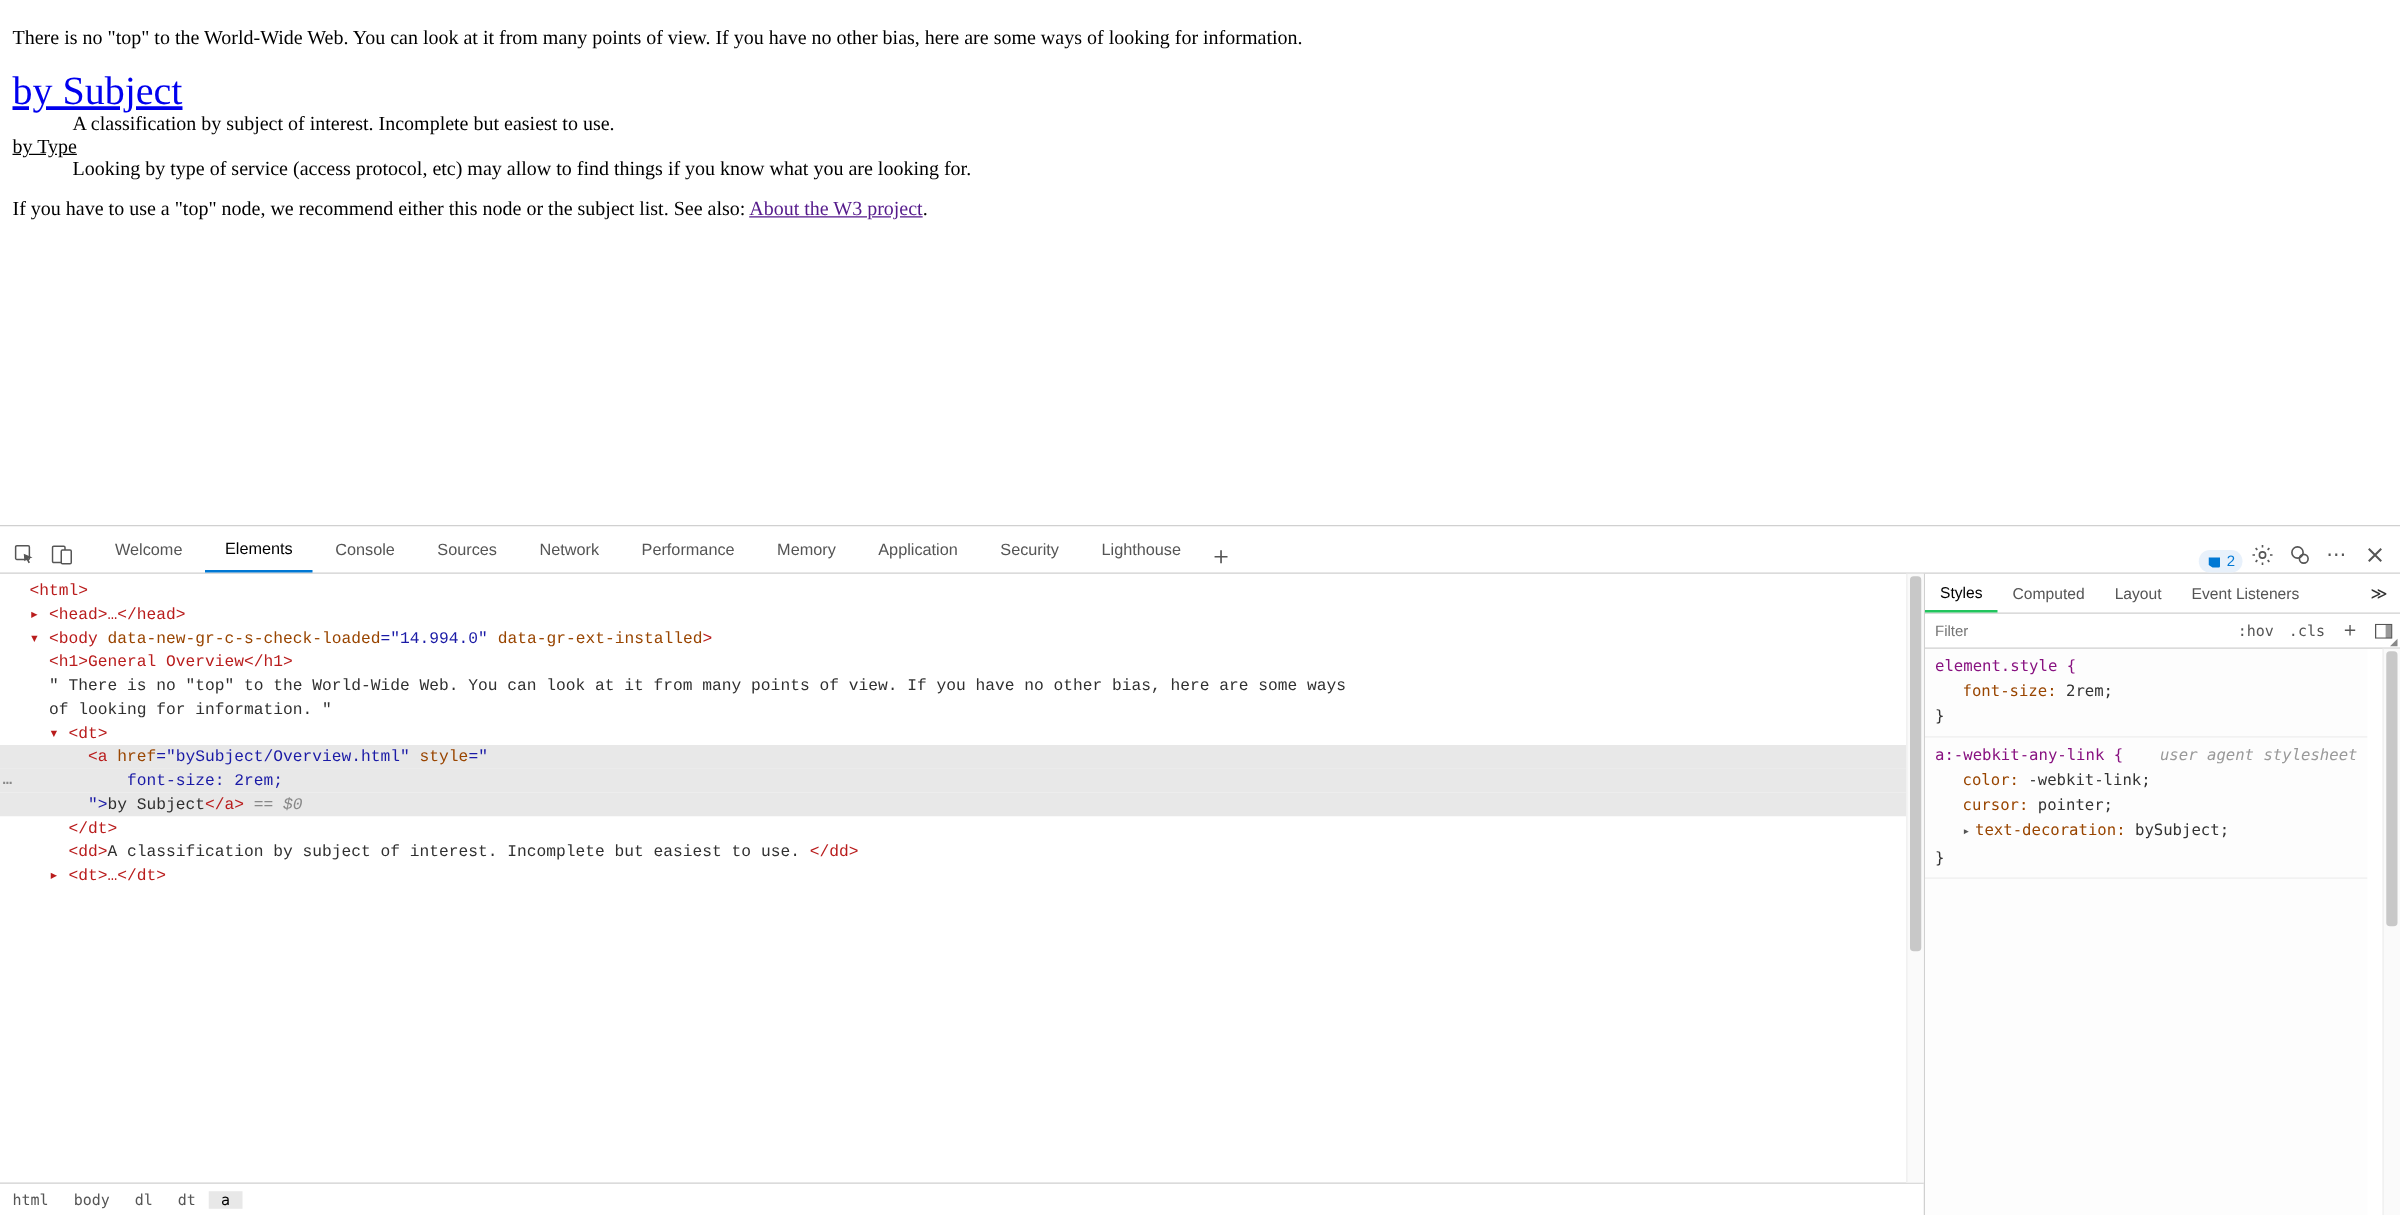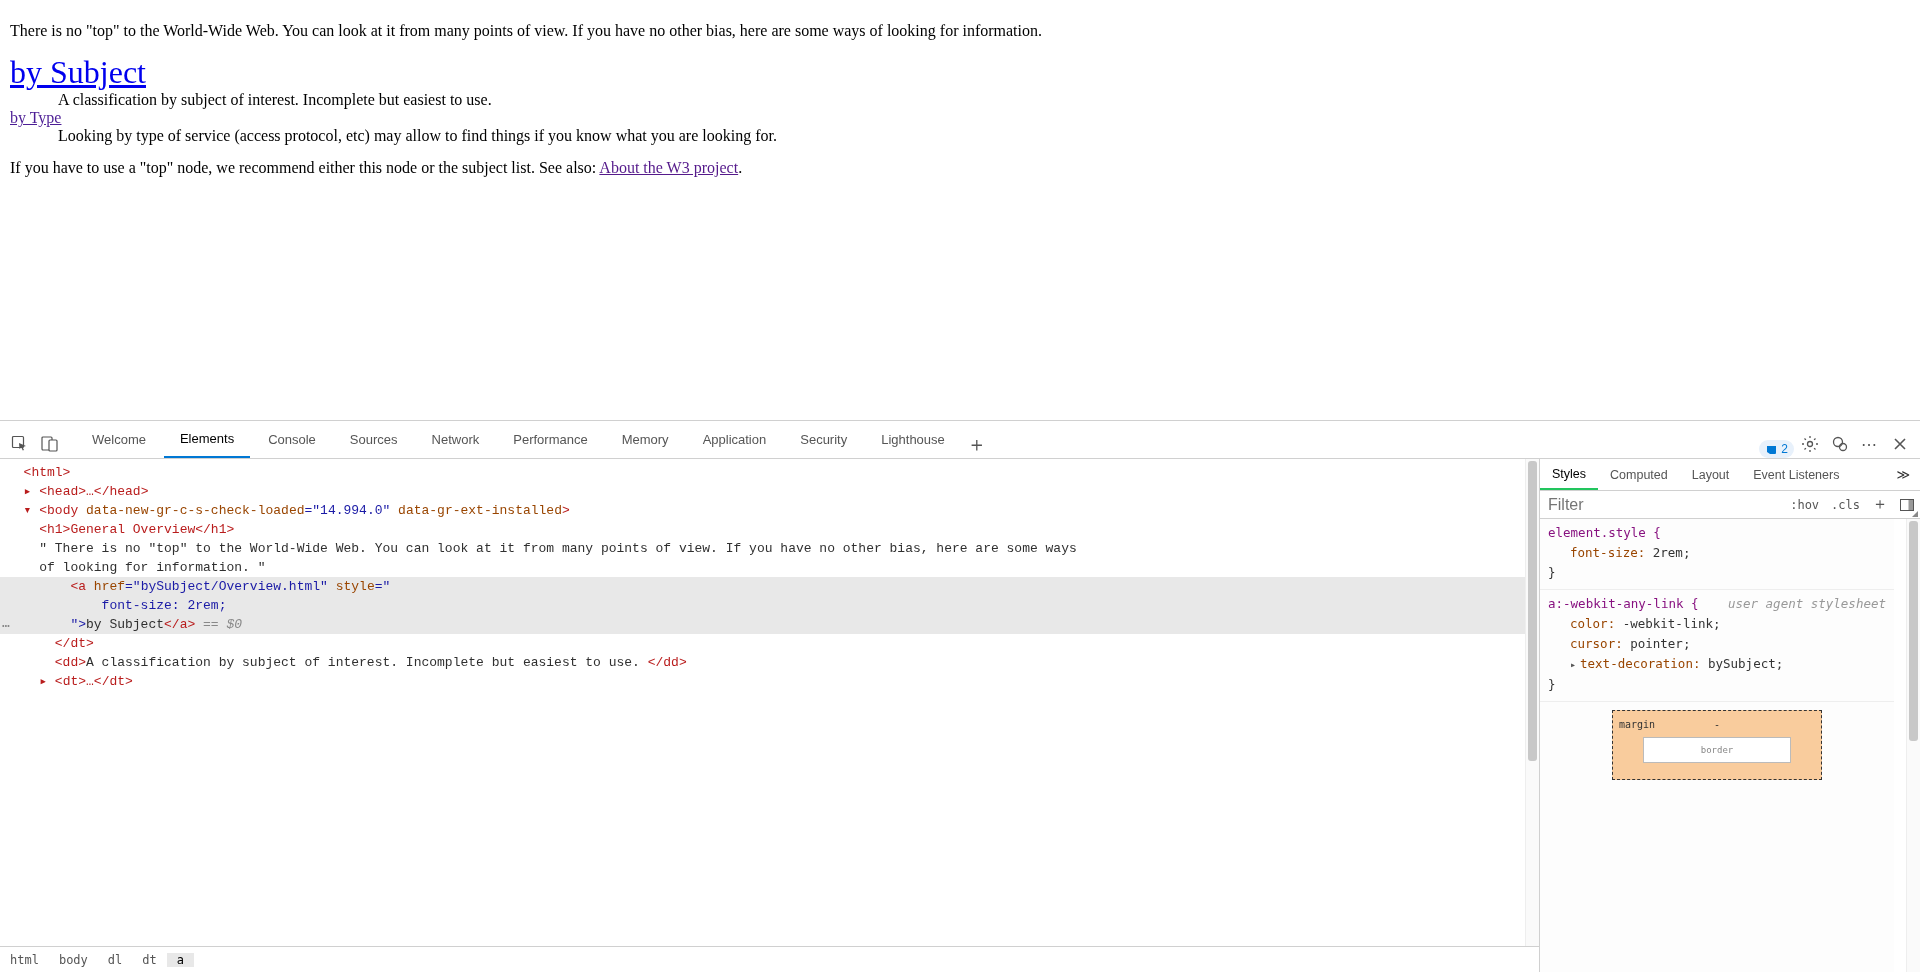--- a/index.html
+++ b/index.html
@@ -8,21 +8,21 @@
 
   
   .page {
     padding: 8px 10px;
     overflow:auto;
     flex: 0 0 420px;
   }
   .page h1 { font-size: 32px; font-weight:bold; margin: 10px 0 18px 0; }
   .page p { font-size: 16px; margin: 14px 0; }
   .page .big-link { color:#0000EE; text-decoration:underline; font-size:32px; }
-  .page a { color:#4c1d95; text-decoration:underline; }
+  .page a { color:#000000; text-decoration:underline; }
   .page a.visited { color:#551A8B; }
   .page dl { margin:0; }
   .page dt { margin:0; }
   .page dd { margin:0 0 0 48px; font-size:16px; }
 
   
   .devtools {
     flex:1 1 auto;
     display:flex;
     flex-direction:column;
@@ -67,21 +67,21 @@
   .crumbs span { padding:0 10px; cursor:pointer; }
   .crumbs span.active { background:#e8e8e8; color:#000;}
 
   
   .styles-panel { width:380px; flex:0 0 380px; display:flex; flex-direction:column; }
   .styles-tabs { display:flex; align-items:center; border-bottom:1px solid #d0d0d0; height:32px; }
   .styles-tabs .stab { padding:0 12px; height:32px; display:flex; align-items:center; color:#555; cursor:pointer; font-size:12.5px;}
   .styles-tabs .stab.active { border-bottom:2px solid #22c55e; height:31px; color:#000;}
   .styles-tabs .more { margin-left:auto; padding:0 10px; cursor:pointer;}
   .styles-filterbar { display:flex; align-items:center; border-bottom:1px solid #d0d0d0; height:28px; position:relative;}
-  .styles-filterbar input { flex:1; border:none; outline:none; padding:0 8px; font-size:16px; background:transparent;}
+  .styles-filterbar input { flex:1; border:none; outline:none; padding:0 8px; font-size:12px; background:transparent;}
   .styles-filterbar .fbtn { padding:0 6px; font-size:12px; color:#555; cursor:pointer; font-family:Consolas,monospace;}
   .styles-filterbar .corner { position:absolute; right:2px; bottom:1px; width:0;height:0; border-left:6px solid transparent; border-bottom:6px solid #888;}
   .styles-rules { flex:1; overflow:auto; font-family: Consolas, monospace; font-size:12.5px; line-height:20px; background:#fdfdfd;}
   .rule-block { padding:4px 8px 6px 8px; border-bottom:1px solid #eee;}
   .rule-block .sel  { color:#881280;}
   .rule-block .brace{ color:#333;}
   .rule-block .prop { color:#994500;}
   .rule-block .val  { color:#333;}
   .rule-block .ua   { float:right; color:#999; font-style:italic;}
   .rule-block .tri::before { content:"▸"; font-size:10px; margin-right:4px; color:#555;}
@@ -173,20 +173,21 @@
     <div class="dom-panel">
       <div style="display:flex; flex:1; min-height:0;">
         <div class="dom-scroll">
           <span class="gutter-dots" style="top:158px;">⋯</span>
           <div class="row">  <span class="tag">&lt;html&gt;</span></div>
           <div class="row">  <span class="tag">▸ &lt;head&gt;…&lt;/head&gt;</span></div>
           <div class="row">  <span class="tag">▾ &lt;body </span><span class="attr">data-new-gr-c-s-check-loaded</span><span class="aval">="14.994.0" </span><span class="attr">data-gr-ext-installed</span><span class="tag">&gt;</span></div>
           <div class="row"><span class="tag">    &lt;h1&gt;General Overview&lt;/h1&gt;</span></div>
           <div class="row"><span class="text">    " There is no "top" to the World-Wide Web. You can look at it from many points of view. If you have no other bias, here are some ways</span></div>
           <div class="row"><span class="text">    of looking for information. "</span></div>
+          <div class="row"><span class="tag">    ▾ &lt;dt&gt;</span></div>
           <div class="row sel"><span class="tag">        &lt;a </span><span class="attr">href</span><span class="aval">="bySubject/Overview.html" </span><span class="attr">style</span><span class="aval">="</span></div>
           <div class="row sel"><span class="aval">            font-size: 2rem;</span></div>
           <div class="row sel"><span class="aval">        "&gt;</span><span class="text">by Subject</span><span class="tag">&lt;/a&gt;</span><span class="comment"> == $0</span></div>
           <div class="row"><span class="tag">      &lt;/dt&gt;</span></div>
           <div class="row"><span class="tag">      &lt;dd&gt;</span><span class="text">A classification by subject of interest. Incomplete but easiest to use. </span><span class="tag">&lt;/dd&gt;</span></div>
           <div class="row"><span class="tag">    ▸ &lt;dt&gt;…&lt;/dt&gt;</span></div>
         </div>
         <div class="scrollbar-v">
             <div class="thumb"></div>
           </div>
@@ -229,27 +230,20 @@
             <div><span class="brace">}</span></div>
           </div>
           <div class="rule-block">
             <span class="ua">user agent stylesheet</span>
             <div><span class="sel">a:-webkit-any-link {</span></div>
             <div class="line"><span class="prop">color:</span><span class="val"> -webkit-link;</span></div>
             <div class="line"><span class="prop">cursor:</span><span class="val"> pointer;</span></div>
             <div class="line"><span class="tri"></span><span class="prop">text-decoration:</span><span class="val"> bySubject;</span></div>
             <div><span class="brace">}</span></div>
           </div>
-          <div class="boxmodel">
-            <div class="bm-margin">
-              <span class="lab">margin</span>
-              <span class="mval">-</span>
-              <div class="bm-border">border</div>
-            </div>
-          </div>
         </div>
         <div class="styles-scrollbar">
             <div class="thumb"></div>
           </div>
       </div>
     </div>
   </div>
 </div>
 
 </body></html>

